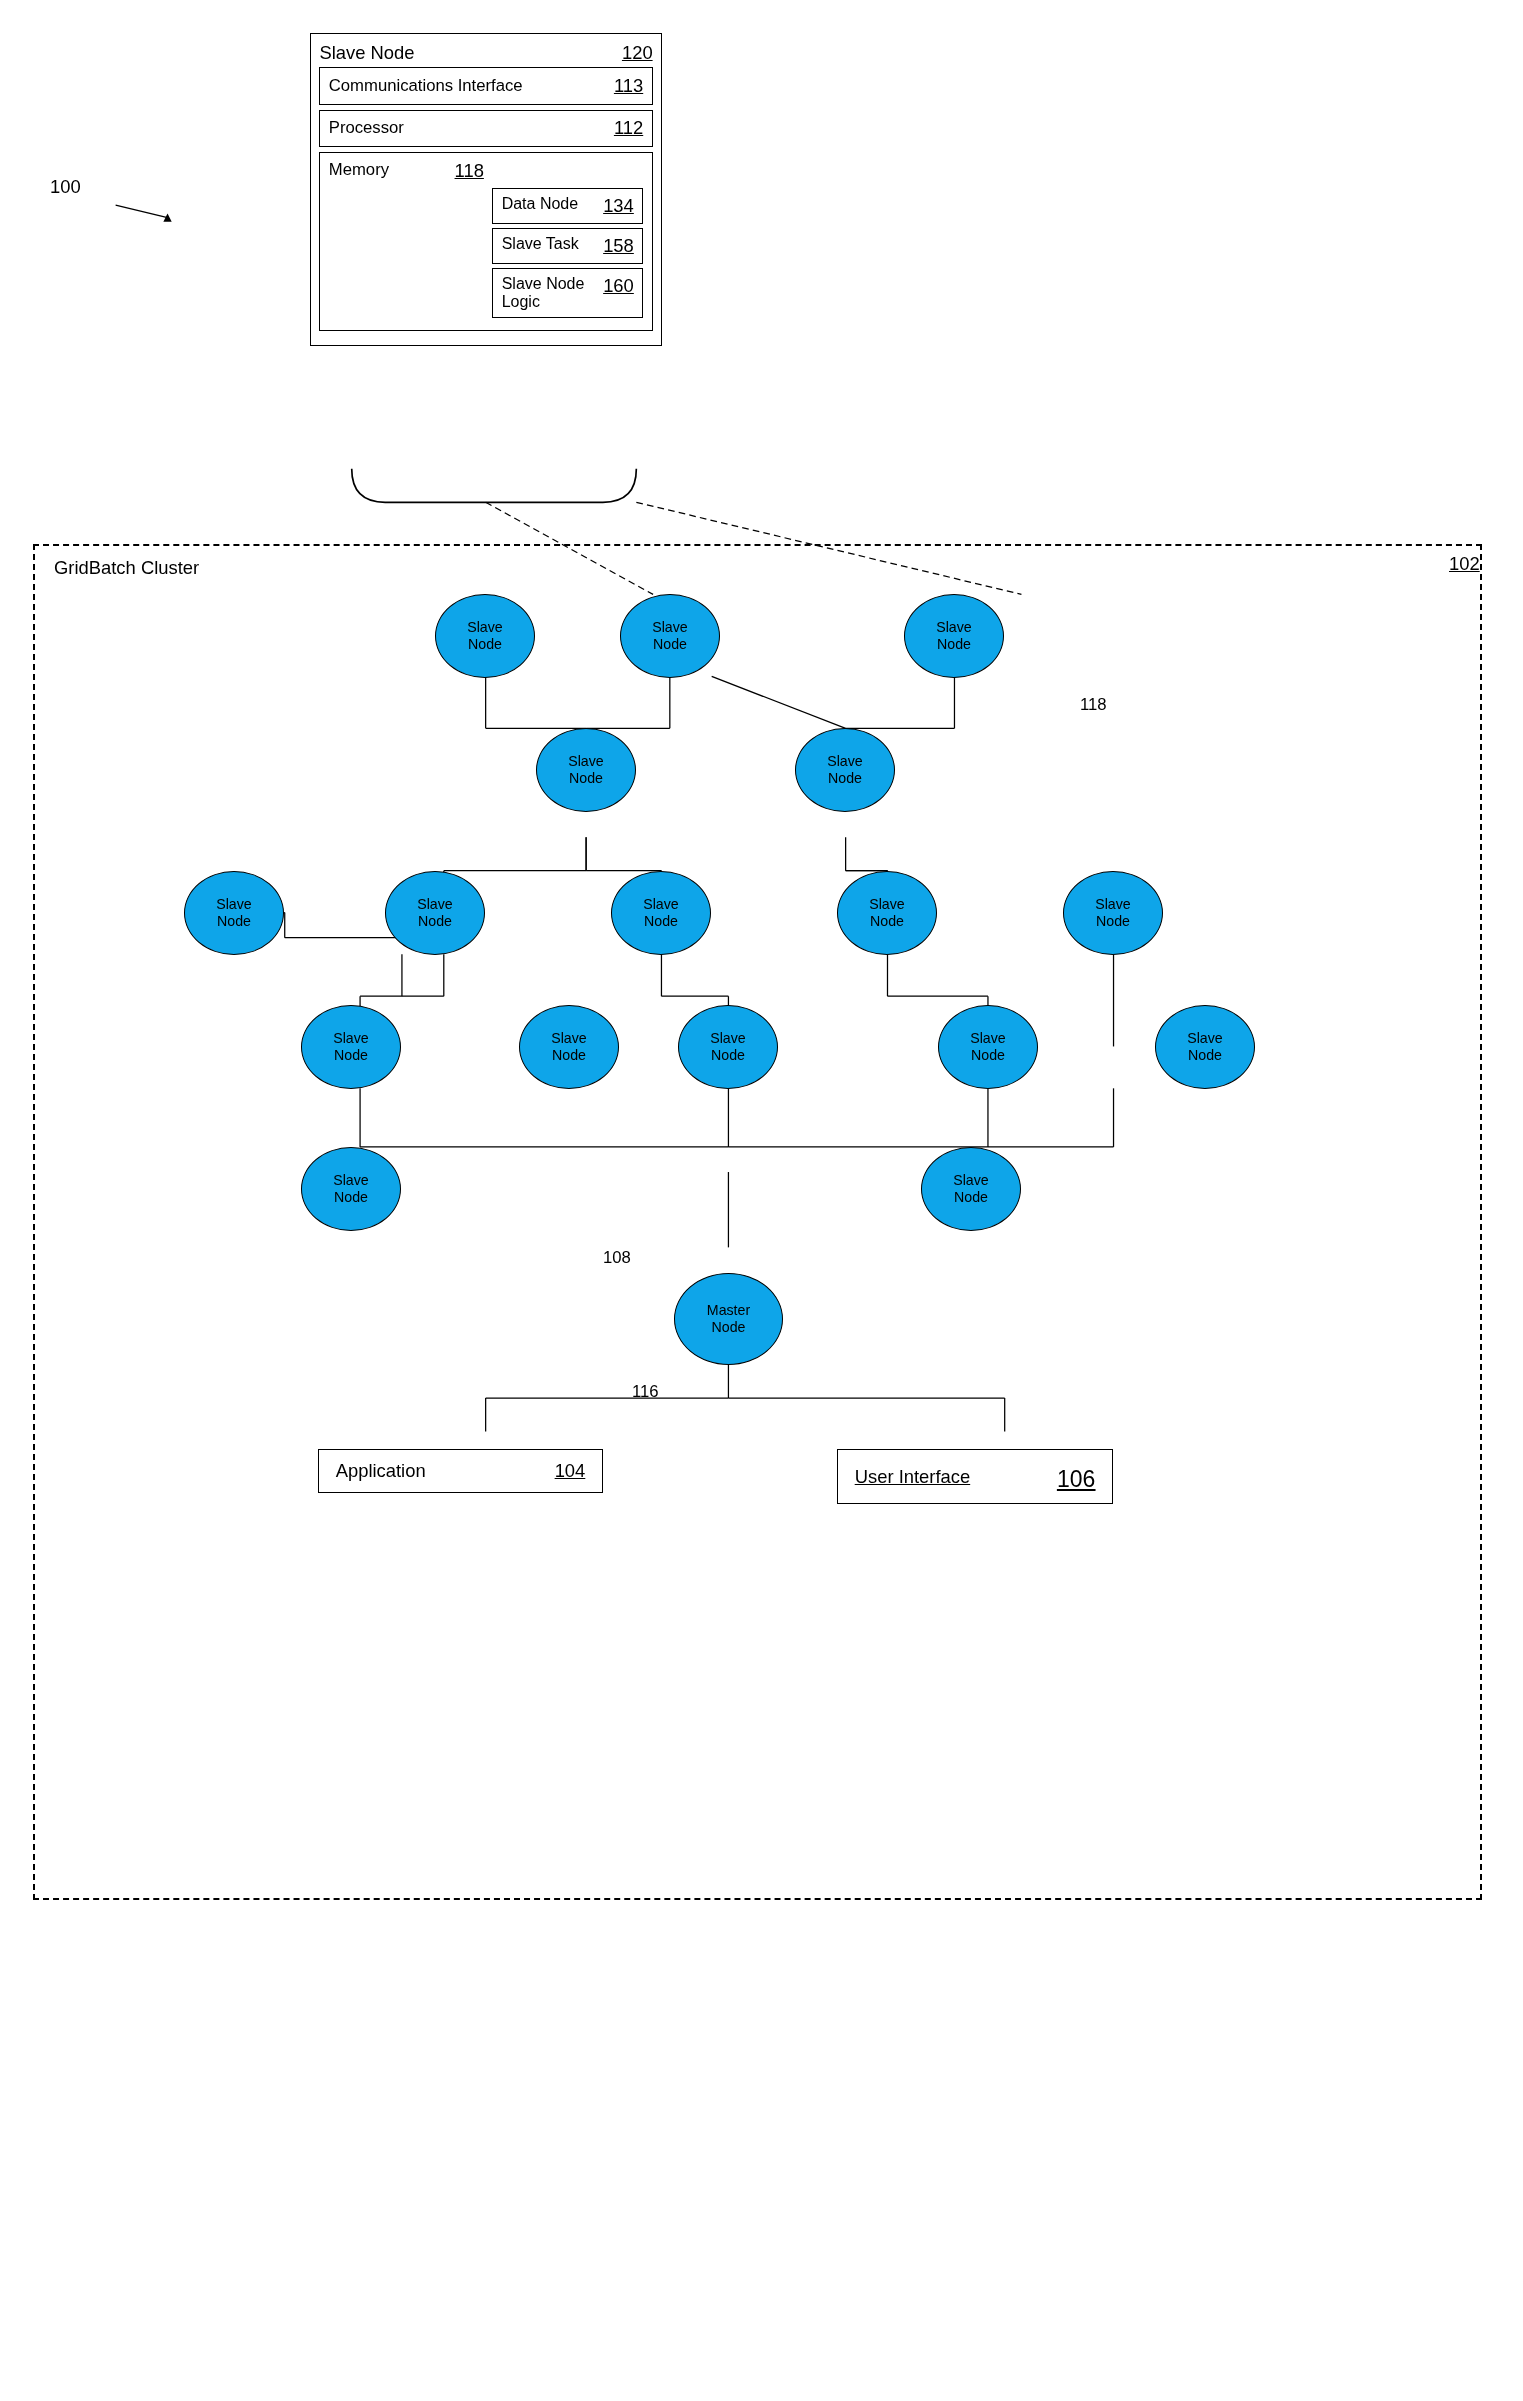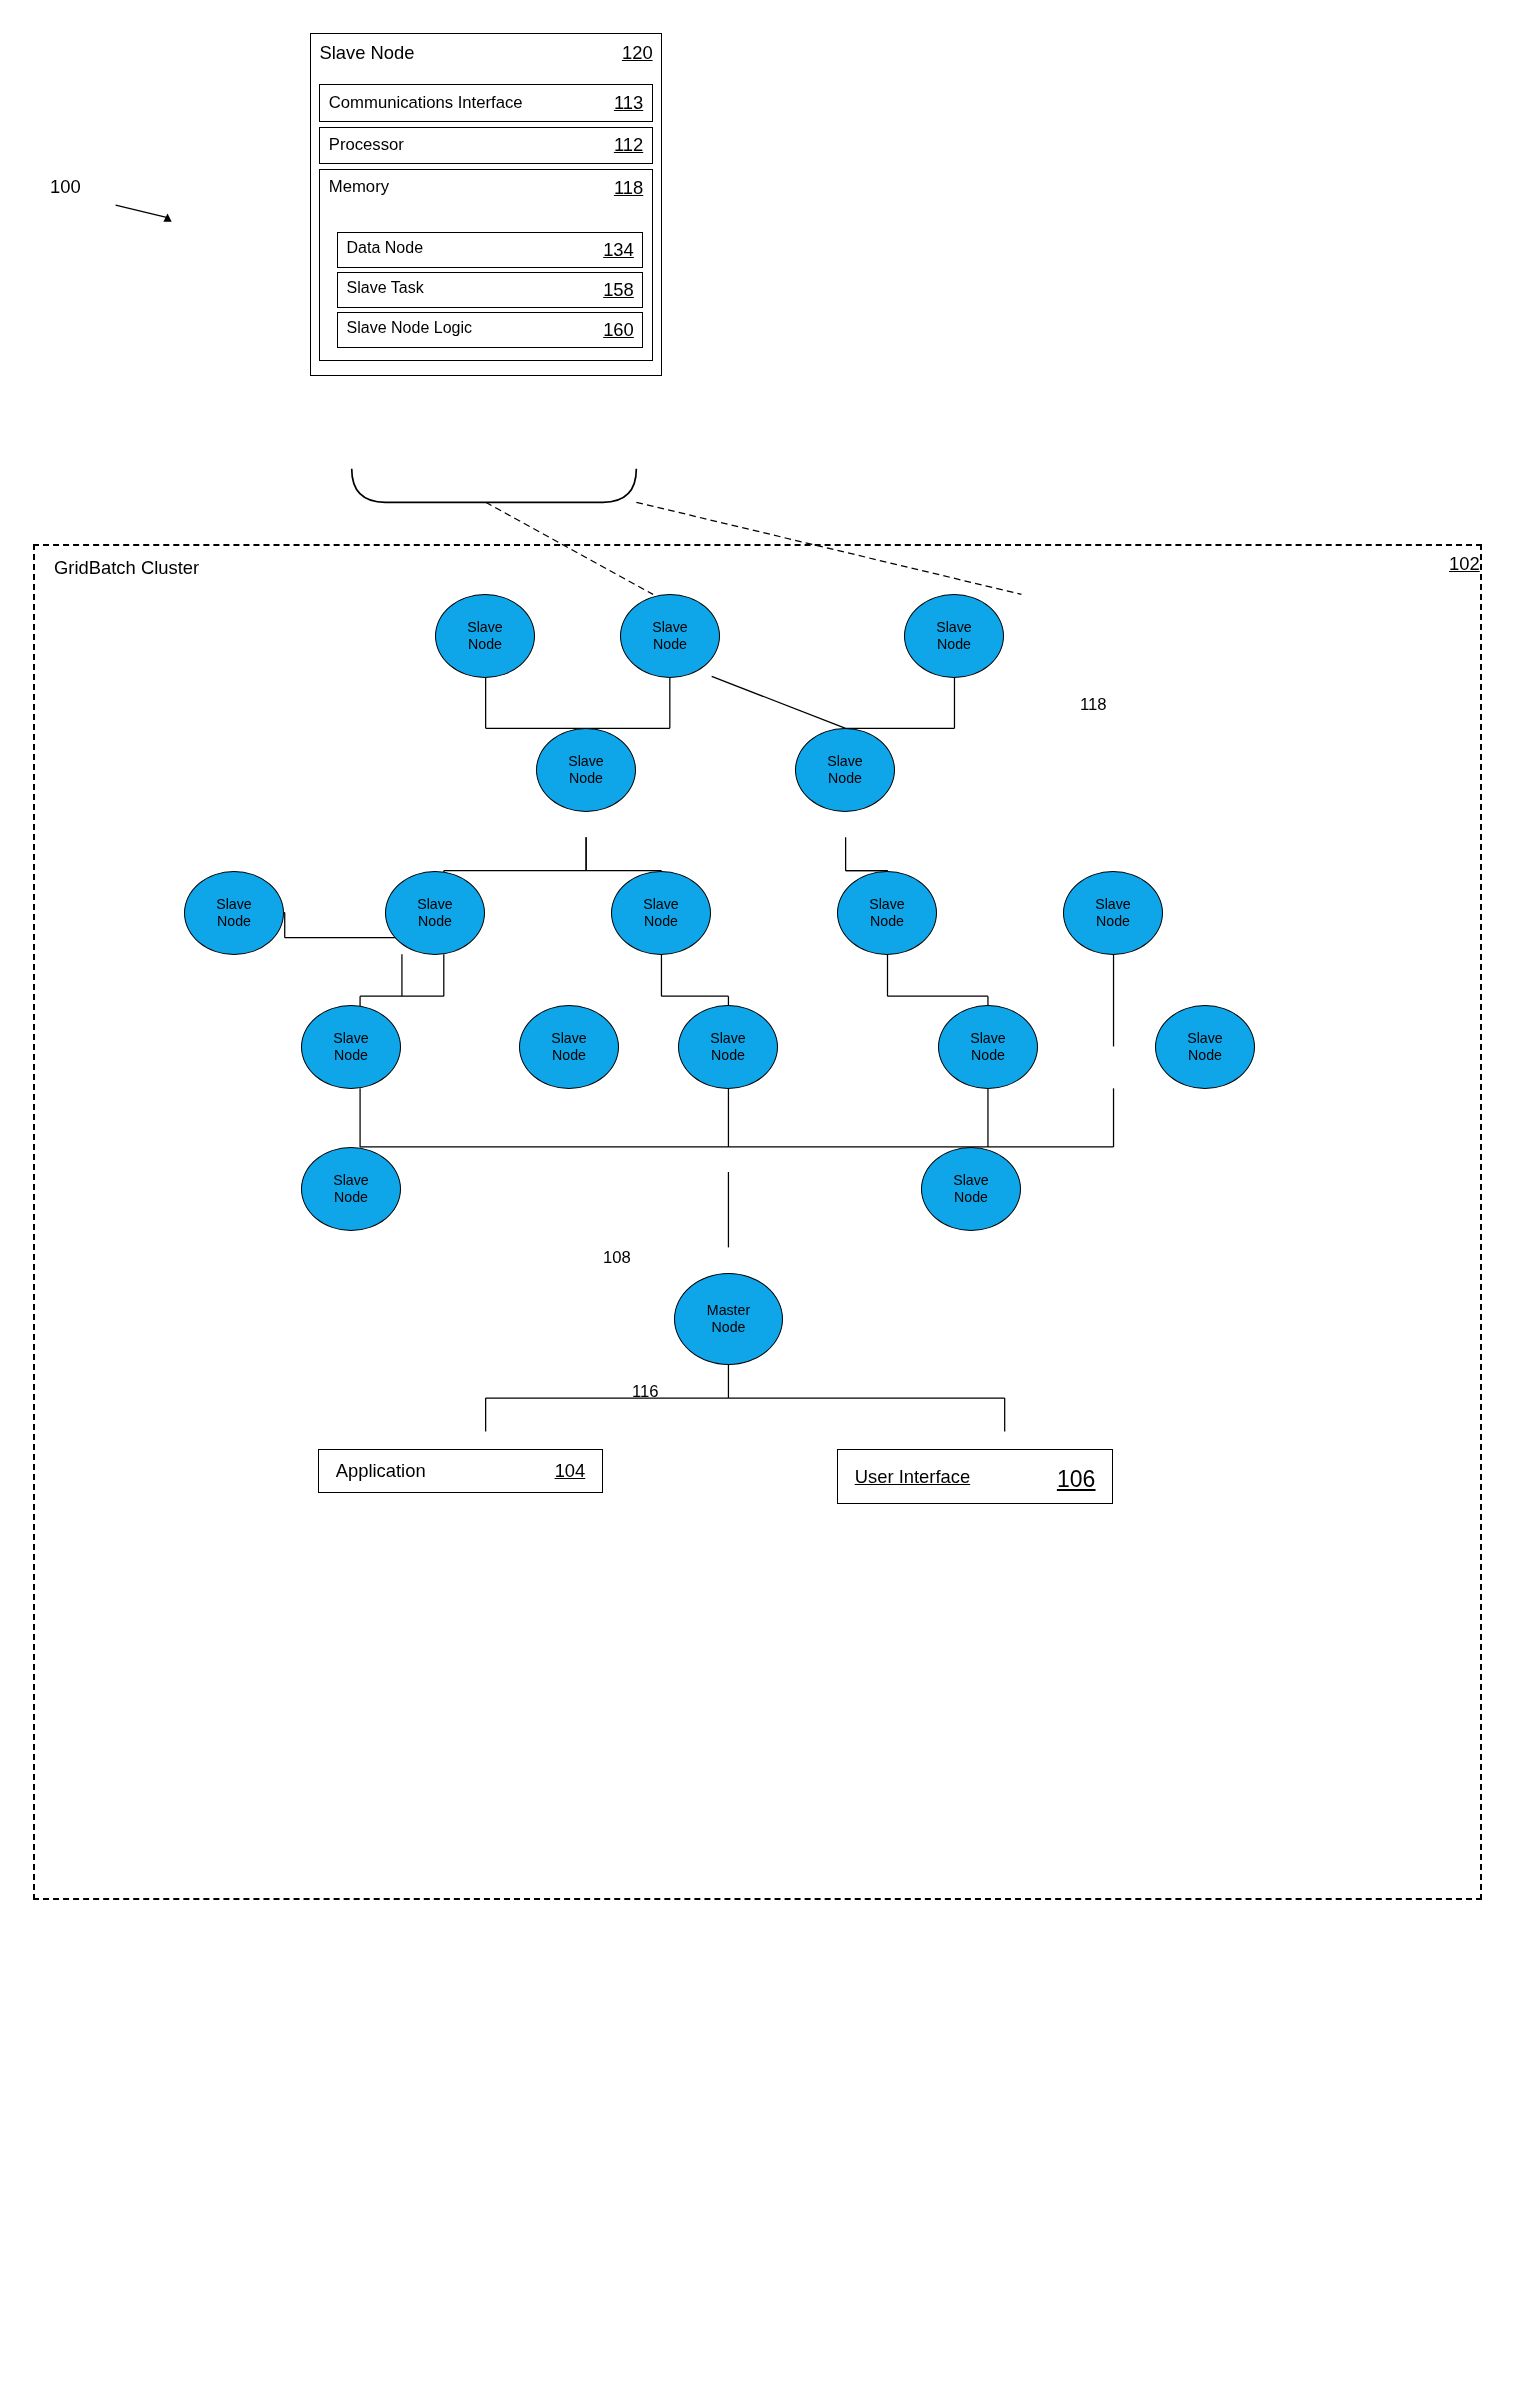--- a/index.html
+++ b/index.html
@@ -26,42 +26,42 @@
       width: 352px;
       border: 1.7px solid #000;
       background: #fff;
       padding: 8.4px;
     }
 
     .slave-node-title {
       display: flex;
       justify-content: space-between;
       align-items: center;
-      margin-bottom: 20px;
+      margin-bottom: 3px;
       font-size: 18.4px;
     }
 
     .ref-num {
       text-decoration: underline;
       font-size: 18.4px;
     }
 
     .detail-row {
       border: 1.3px solid #000;
       padding: 6.7px 8.4px;
       margin-bottom: 5px;
       display: flex;
       justify-content: space-between;
       align-items: center;
       font-size: 16.7px;
       background: #fff;
     }
 
     .detail-row.memory-row {
-      flex-direction: column;
+      flex-direction: row;
       align-items: flex-start;
       padding-bottom: 8.4px;
     }
 
     .memory-header {
       display: flex;
       justify-content: space-between;
       width: 100%;
       font-size: 16.7px;
       margin-bottom: 5px;

